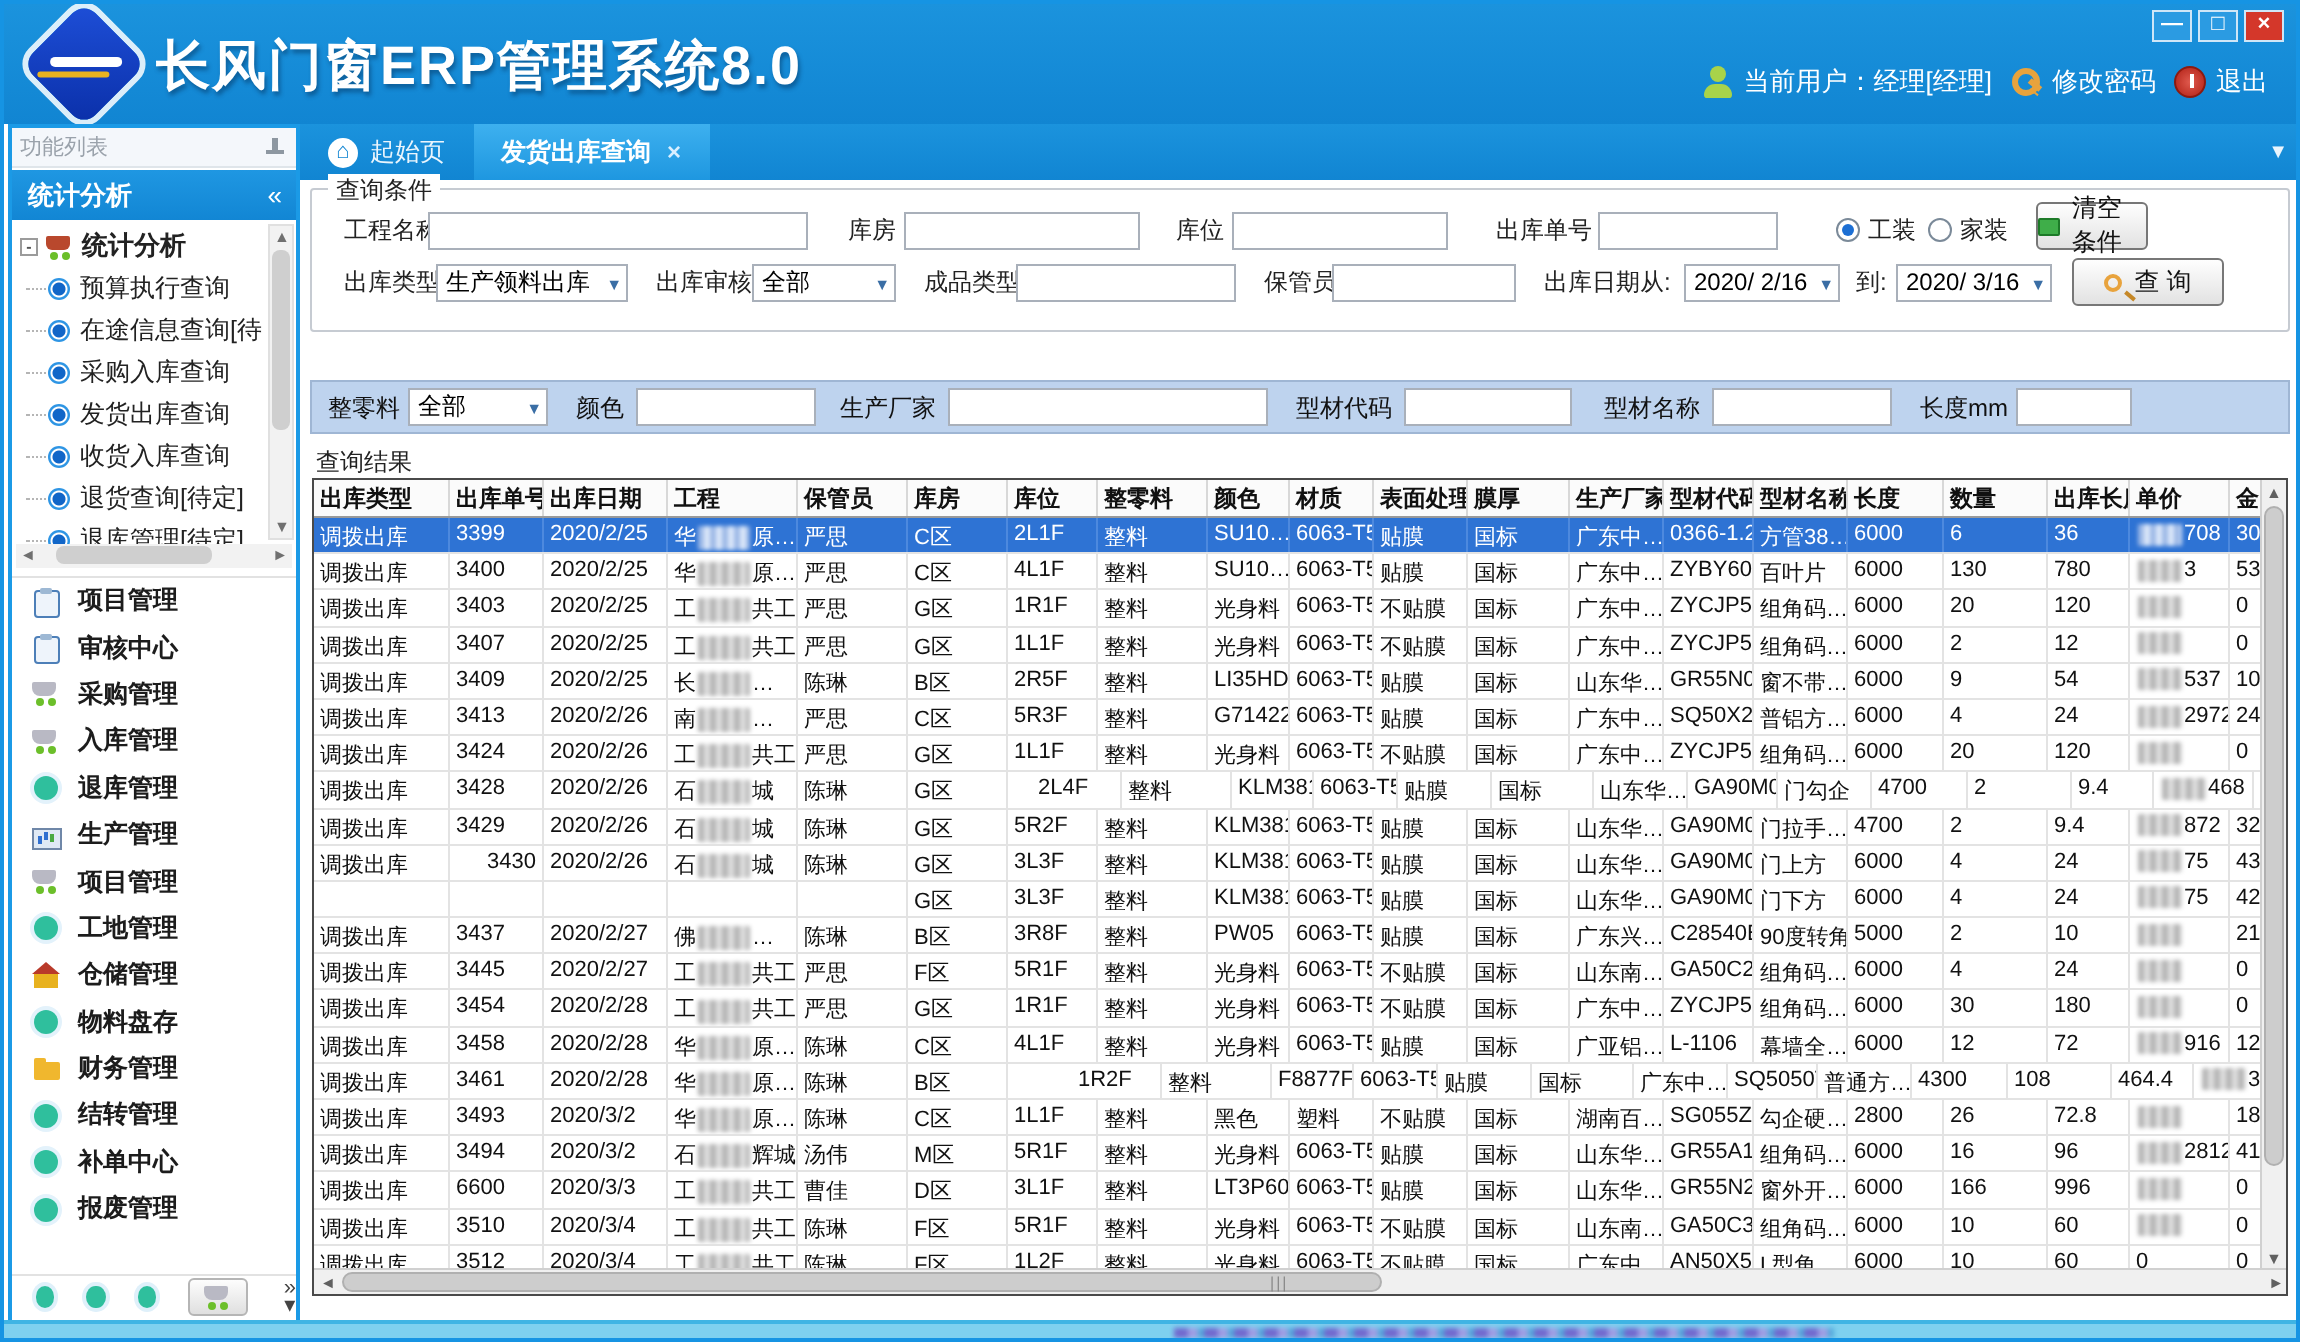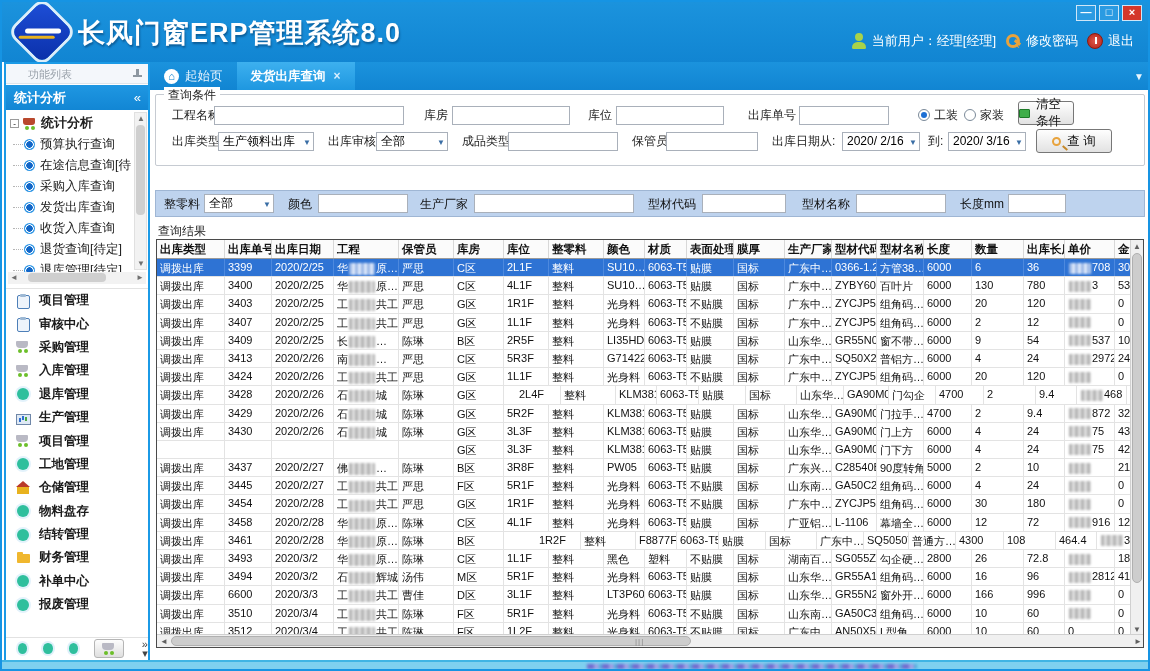--- a/index.html
+++ b/index.html
@@ -29,21 +29,21 @@
   .ic-key:before { content:""; position:absolute; left:1px; top:1px; width:8px; height:8px; border:3px solid #e8a33d; border-radius:50%; }
   .ic-key:after { content:""; position:absolute; left:9px; top:8px; width:7px; height:3px; background:#e8a33d; transform:rotate(40deg); box-shadow:2px 3px 0 -1px #e8a33d; }
   .ic-power { width:16px; height:16px; border-radius:50%; background:radial-gradient(#e05a4e,#b02015); position:relative; display:inline-block; border:1px solid #8c1a10; }
   .ic-power:after { content:""; position:absolute; left:7px; top:3px; width:2px; height:7px; background:#fff; }
   .ubar-item { display:flex; align-items:center; gap:5px; cursor:pointer; }
 
   
   .sidebar { position:absolute; left:2px; top:60px; width:146px; height:600px;
     background:#fff; border:2px solid #1b9ae6; }
   .func-header { position:absolute; left:0; top:0; width:100%; height:20px; background:#f4f7fb;
-    color:#9aa2ab; font-size:11px; line-height:20px; padding:0 22px; border-bottom:1px solid #dfe5ea; }
+    color:#9aa2ab; font-size:11px; line-height:20px; padding:0 4px; border-bottom:1px solid #dfe5ea; }
   .pin-ic { position:absolute; right:6px; top:5px; width:9px; height:9px; }
   .pin-ic:before { content:""; position:absolute; left:3px; top:0; width:3px; height:6px; background:#8d97a1; }
   .pin-ic:after { content:""; position:absolute; left:0; top:6px; width:9px; height:2px; background:#8d97a1; }
   .group-header { position:absolute; left:0; top:21px; width:100%; height:25px; background:linear-gradient(#1f97e2,#1286d4);
     color:#fff; font-weight:bold; font-size:13px; line-height:25px; padding:0 8px; }
   .collapse { position:absolute; right:7px; top:21px; line-height:25px; color:#fff; font-size:13px; cursor:pointer; }
   .tree { position:absolute; left:0; top:46px; width:100%; height:174px; background:#fff; overflow:hidden; }
   .tree-root { display:flex; align-items:center; gap:4px; padding:4px 2px 2px 4px; font-size:13px; font-weight:bold; color:#222; }
   .expander { width:9px; height:9px; border:1px solid #9b9b9b; background:#fff; font-size:8px; line-height:7px; text-align:center; color:#555; }
   .ic-cartroot { width:14px; height:11px; position:relative; }
@@ -266,26 +266,26 @@
         </div>
         <div class="menu-item">
           <span class="mi mi-home"></span>
           <span>仓储管理</span>
         </div>
         <div class="menu-item">
           <span class="mi mi-dot"></span>
           <span>物料盘存</span>
         </div>
         <div class="menu-item">
+          <span class="mi mi-folder"></span>
+          <span>财务管理</span>
+        </div>
+        <div class="menu-item">
           <span class="mi mi-dot"></span>
           <span>结转管理</span>
-        </div>
-        <div class="menu-item">
-          <span class="mi mi-folder"></span>
-          <span>财务管理</span>
         </div>
         <div class="menu-item">
           <span class="mi mi-dot"></span>
           <span>补单中心</span>
         </div>
         <div class="menu-item">
           <span class="mi mi-dot"></span>
           <span>报废管理</span>
         </div>
       </div>
@@ -589,21 +589,21 @@
               <div class="td" style="width: 45px;">GA90M07…</div>
               <div class="td" style="width: 47px;">门拉手…</div>
               <div class="td" style="width: 48px;">4700</div>
               <div class="td" style="width: 52px;">2</div>
               <div class="td" style="width: 41px;">9.4</div>
               <div class="td" style="width: 50px;"><span class="blurchip price"></span>872</div>
               <div class="td" style="width: 22px;">326</div>
             </div>
             <div class="trow">
               <div class="td" style="width: 68px;">调拨出库</div>
-              <div class="td" style="width: 47px;">3430</div>
+              <div class="td" style="width: 47px; text-align: right;">3430</div>
               <div class="td" style="width: 62px;">2020/2/26</div>
               <div class="td" style="width: 65px;">石<span class="blurchip"></span>城</div>
               <div class="td" style="width: 55px;">陈琳</div>
               <div class="td" style="width: 50px;">G区</div>
               <div class="td" style="width: 45px;">3L3F</div>
               <div class="td" style="width: 55px;">整料</div>
               <div class="td" style="width: 41px;">KLM3817</div>
               <div class="td" style="width: 42px;">6063-T5</div>
               <div class="td" style="width: 47px;">贴膜</div>
               <div class="td" style="width: 51px;">国标</div>

